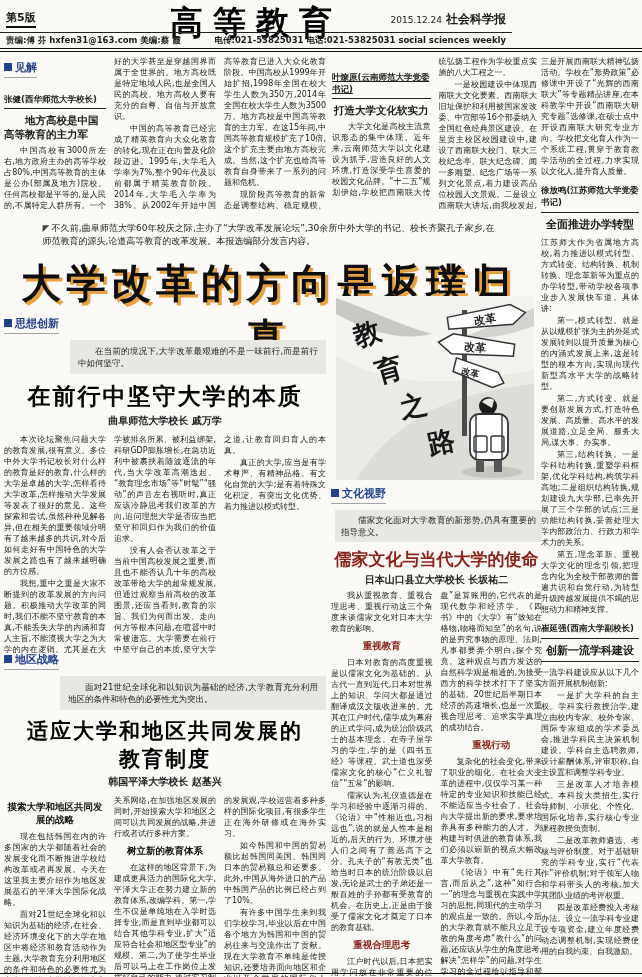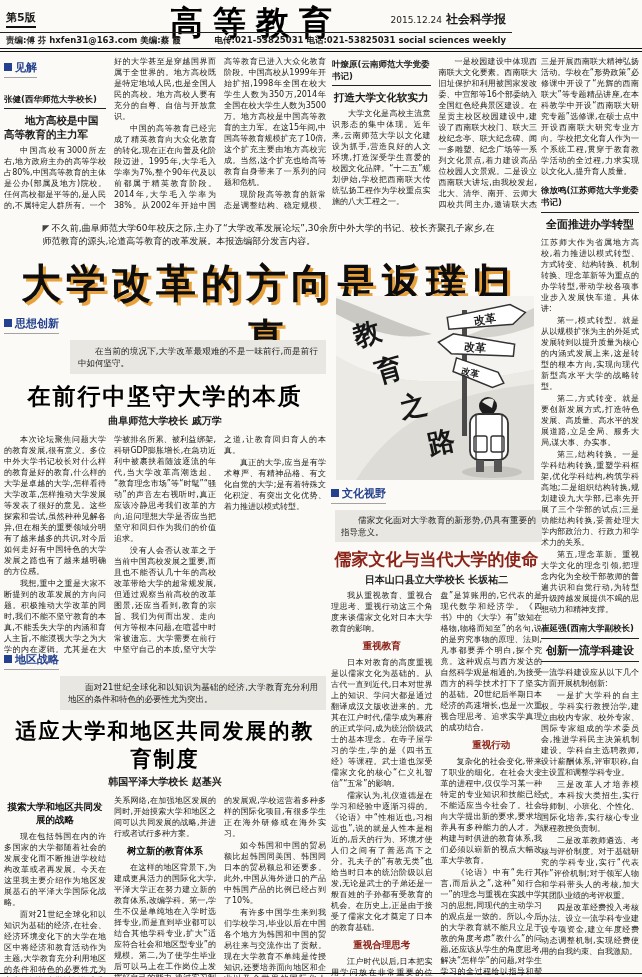--- a/index.html
+++ b/index.html
@@ -21,21 +21,21 @@
     font-size:8.5px; font-weight:bold; padding:0 6px; }
   .hdr-rule { position:absolute; left:0; right:0; top:48px; border-top:1.5px solid #111; }
   .hdr-rule2 { position:absolute; left:0; right:0; top:51px; border-top:0.5px solid #111; }
   
   .seclabel { display:inline-block; font-size:11px; font-weight:bold; color:#23418e;
     border-bottom:1px solid #a3a3a3; padding-bottom:2px; margin-bottom:4px; white-space:nowrap; }
   .secsq { display:inline-block; width:8px; height:8px; background:#23418e; margin-right:3px; }
   .para { font-size:8px; line-height:11px; text-align:justify; text-indent:2em; margin-bottom:1px; }
   .colsub { text-align:center; font-weight:bold; font-size:9.5px; margin:6px 0 4px; color:#111; }
   .quote { background:#e8e7e2; padding:5px 8px; font-size:8.5px; line-height:12px; text-align:justify; text-indent:2em; color:#222; }
-  .h2big { font-size:23px; font-weight:bold; text-align:center; letter-spacing:2px; color:#000; margin:7px 4px 1px; }
+  .h2big { font-size:23px; font-weight:bold; text-align:center; letter-spacing:2px; color:#000; margin:7px 16px 1px; }
   .h2byline { text-align:center; font-weight:bold; font-size:10px; margin:2px 0 6px; color:#222; }
   .cols3 { column-count:3; column-gap:8px; column-fill:auto; overflow:hidden; }
   .cols2 { column-count:2; column-gap:8px; column-fill:auto; overflow:hidden; }
   .art-byline { font-size:8.5px; font-weight:bold; border-bottom:1.5px solid #222; padding-bottom:2px; margin:12px 0 4px; color:#222; }
   .art-title { font-size:10.5px; font-weight:bold; line-height:14px; margin-bottom:4px; }
   .indent2 { text-indent:2em; }
   .ctr { text-align:center; text-indent:0; }
   
   .tsleft { position:absolute; left:4px; top:56px; width:322px; height:162px; }
   .tsmid  { position:absolute; left:332px; top:56px; width:205px; height:162px; }
@@ -86,21 +86,21 @@
     <div class="art-byline">张健(西华师范大学校长)</div>
     <div class="art-title indent2">地方高校是中国高等教育的主力军</div>
     <div>
         <p class="para">中国高校有3000所左右,地方政府主办的高等学校占80%,中国高等教育的主体是公办(部属及地方)院校。任何高校都是平等的,是人民的,不属特定人群所有。一个好的大学甚至是穿越国界而属于全世界的。地方高校既是特定地域人民,也是全国人民的高校。地方高校人要有充分的自尊、自信与开放意识。</p>
         <p class="para">中国的高等教育已经完成了精英教育向大众化教育的转化,现在正在向普及化阶段迈进。1995年,大学毛入学率为7%,整个90年代及以前都属于精英教育阶段。2014年,大学毛入学率为38%。从2002年开始中国高等教育已进入大众化教育阶段。中国高校从1999年开始扩招,1998年全国在校大学生人数为350万,2014年全国在校大学生人数为3500万。地方高校是中国高等教育的主力军。在这15年间,中国高等教育规模扩充了10倍,这个扩充主要由地方高校完成。当然,这个扩充也给高等教育自身带来了一系列的问题和危机。</p>
         <p class="para">现阶段高等教育的新常态是调整结构、稳定规模、充实内涵,提高质量。大学的内涵包括学校师资的学术水平、学校的管理与服务水平、办学条件与资源、学校特色与文化,教育质量是高等教育与高校生命所在。高校发展理念是使学生获得尊重,使教师获得尊严,使学校获得尊敬。</p>
       </div>
   </div>
 
   <div class="tsmid cols2">
-    <div class="art-byline" style="margin-top:3px;">叶燎原(云南师范大学党委书记)</div>
+    <div class="art-byline" style="margin-top:16px;text-decoration:underline;">叶燎原(云南师范大学党委书记)</div>
     <div class="art-title ctr">打造大学文化软实力</div>
     <div>
         <p class="para">大学文化是高校主流意识形态的集中体现。近年来,云南师范大学以文化建设为抓手,营造良好的人文环境,打造深受学生喜爱的校园文化品牌。“十二五”规划伊始,学校把西南联大传统弘扬工程作为学校重点实施的八大工程之一。</p>
         <p class="para">一是校园建设中体现西南联大文化要素。西南联大旧址保护和利用被国家发改委、中宣部等16个部委纳入全国红色经典景区建设。在呈贡主校区校园建设中,建设了西南联大校门、联大三校纪念亭、联大纪念碑、闻一多雕塑、纪念广场等一系列文化景点,着力建设高品位校园人文景观。二是设立西南联大讲坛,由我校发起,北大、清华、南开、云师大四校共同主办,邀请联大杰出校友、国内外著名学者、“两院”院士等顶级学术大师为主讲嘉宾,已成为传播学校形象的学术品牌活动。</p>
       </div>
   </div>
 
   <div class="rail">
     <div>
         <p class="para">三是开展西南联大精神弘扬活动。学校在“形势政策”必修课中开设了“光辉的西南联大”等专题精品讲座,在本科教学中开设“西南联大研究专题”选修课,在硕士点中开设西南联大研究专业方向。学校把文化育人作为一个系统工程,贯穿于教育教学活动的全过程,力求实现以文化人,提升育人质量。</p>

